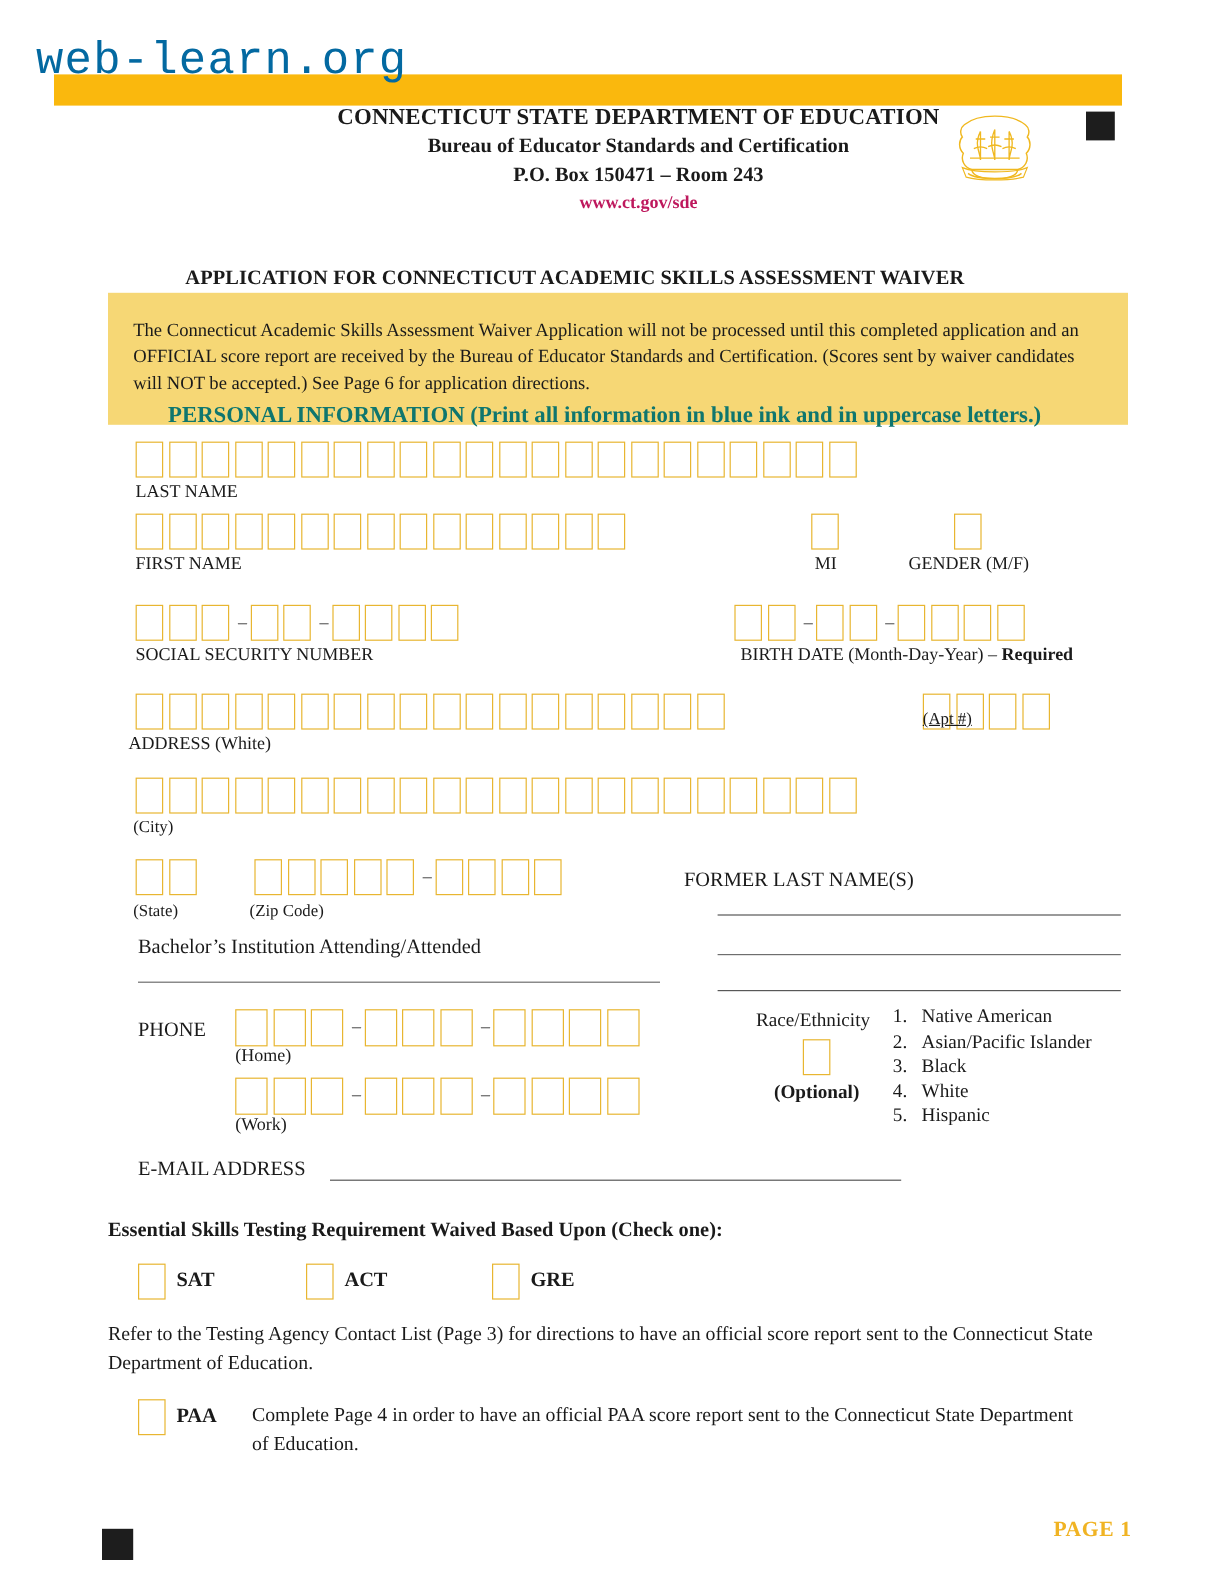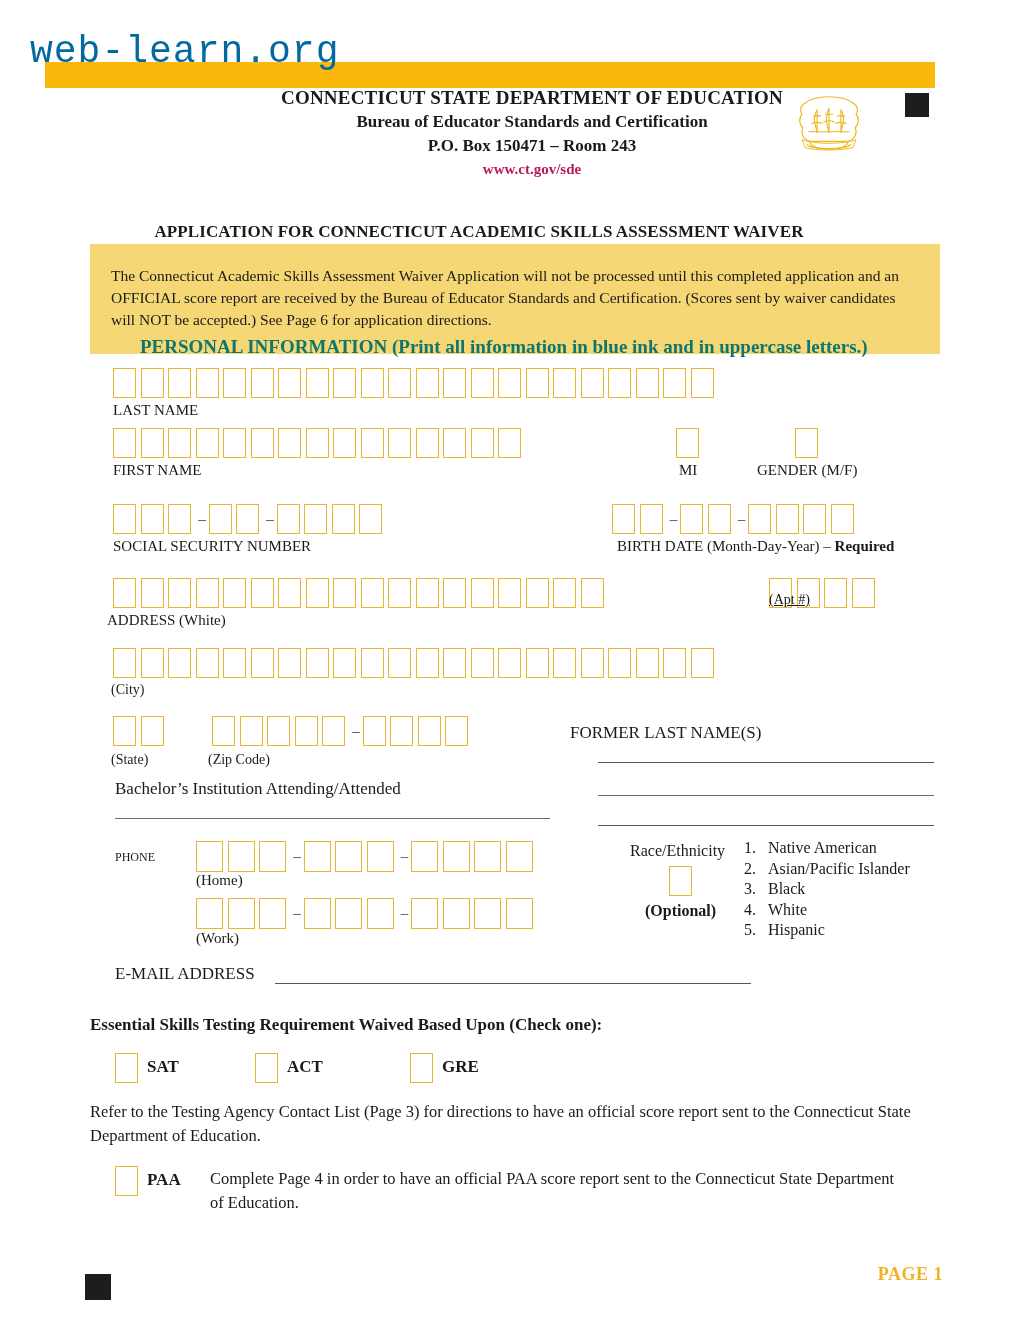--- a/index.html
+++ b/index.html
@@ -318,21 +318,21 @@
   <div class="cap sm" style="left:208px;top:751px;">(Zip Code)</div>
 
   <div class="txt" style="left:570px;top:721px;font-size:17px;">FORMER LAST NAME(S)</div>
   <div class="rule" style="left:598px;top:762px;width:336px;"></div>
   <div class="rule thin" style="left:598px;top:795px;width:336px;"></div>
   <div class="rule" style="left:598px;top:825px;width:336px;"></div>
 
   <div class="txt" style="left:115px;top:777px;font-size:17px;">Bachelor’s Institution Attending/Attended</div>
   <div class="rule thin" style="left:115px;top:818px;width:435px;"></div>
 
-  <div class="txt" style="left:115px;top:846px;font-size:12px;font-family:Liberation Serif, serif;">PHONE</div>
+  <div class="txt" style="left:115px;top:846px;font-size:17px;font-family:Liberation Serif, serif;">PHONE</div>
   <div class="comb" id="comb-phone-home" style="left:196px;top:841px;">
       <span class="cell w"></span>
       <span class="cell w"></span>
       <span class="cell w"></span>
       <span class="dash">–</span>
       <span class="cell w"></span>
       <span class="cell w"></span>
       <span class="cell w"></span>
       <span class="dash">–</span>
       <span class="cell w"></span>

